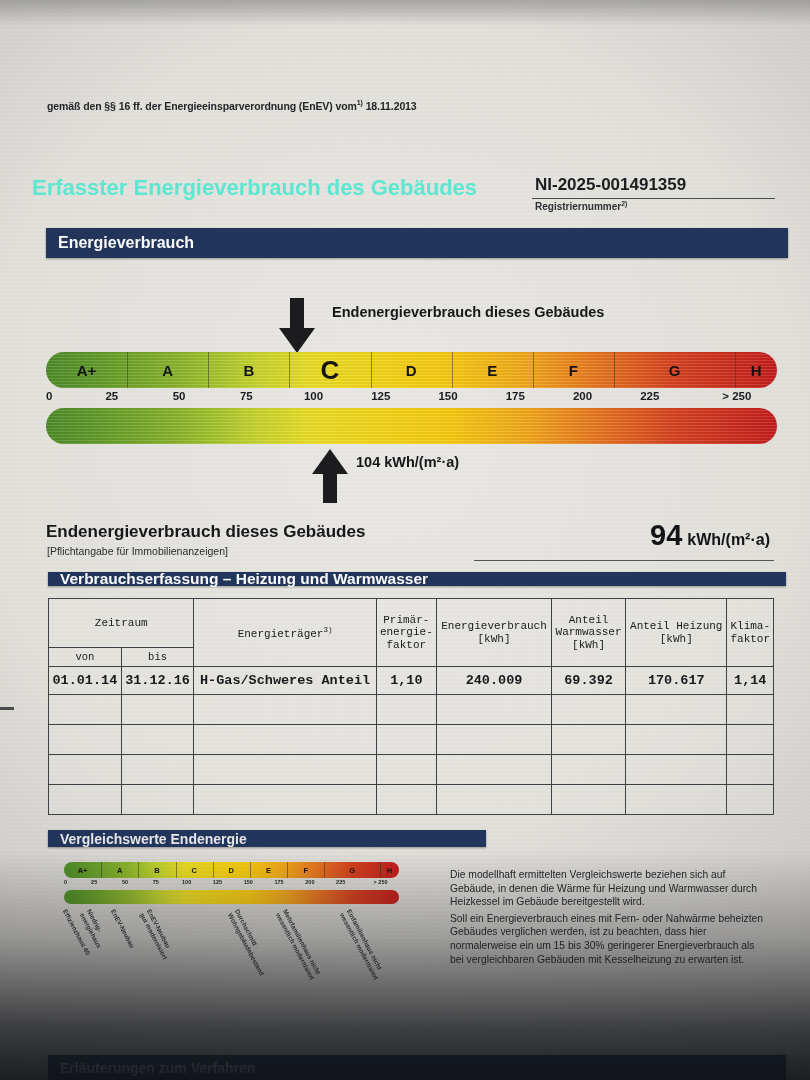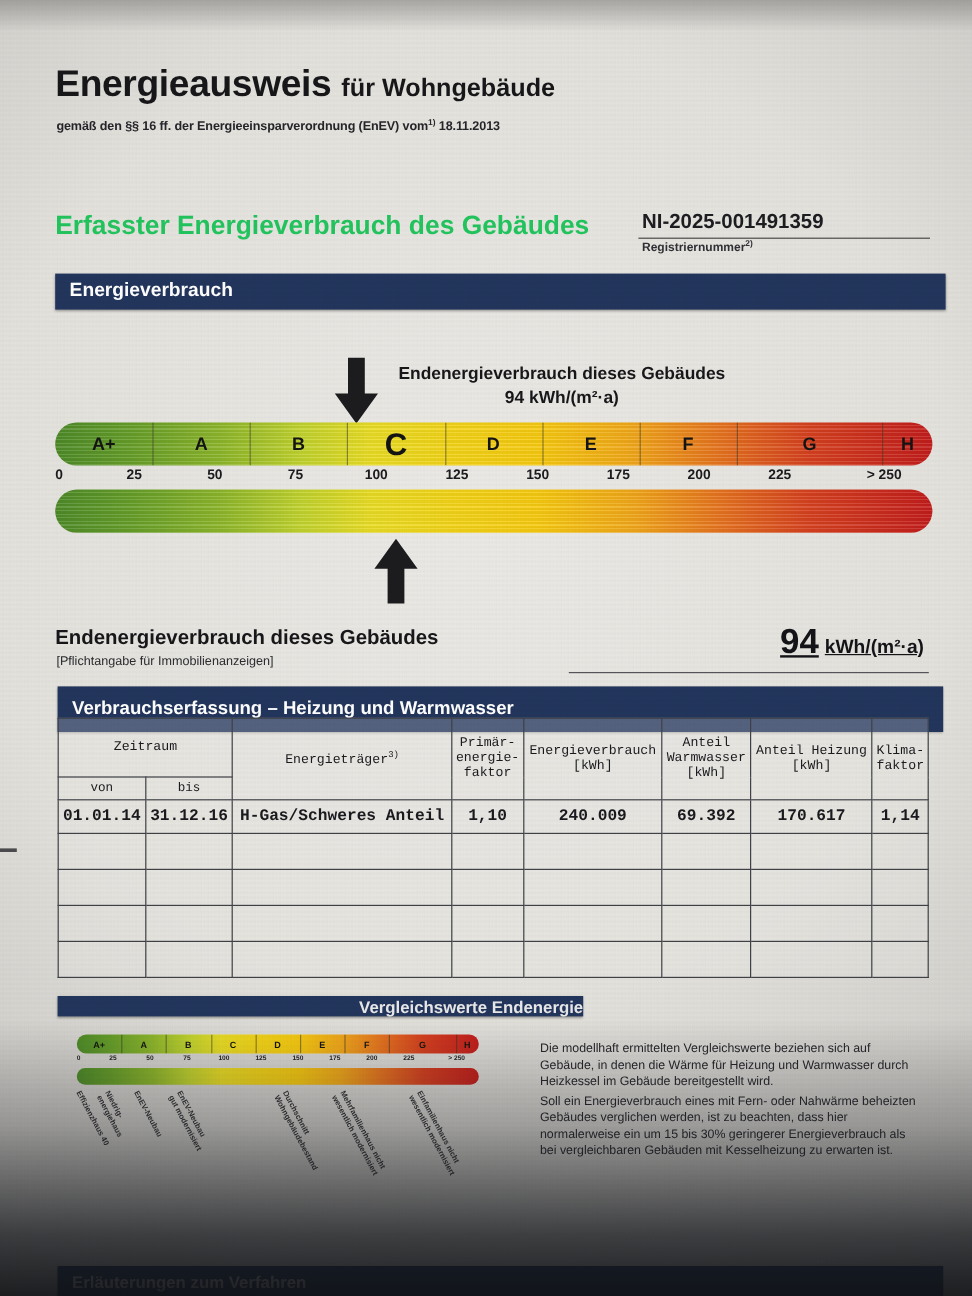--- a/index.html
+++ b/index.html
@@ -70,22 +70,22 @@
     font-family: "DejaVu Sans", sans-serif;
   }
   .logo .dot {
     position: absolute; left: 9px; top: 10px;
     width: 13px; height: 13px; background: #7a8c1e;
     transform: skewX(-12deg);
   }
 
   
   .sec-title {
-    position: absolute; left: 46px; top: 175px;
-    font-size: 22px; font-weight: bold; color: #22c55e;
+    position: absolute; left: 32px; top: 175px;
+    font-size: 22px; font-weight: bold; color: #5eead4;
   }
   .reg-no {
     position: absolute; left: 535px; top: 175px;
     font-size: 17px; font-weight: bold; color: #1d1d21;
   }
   .reg-line {
     position: absolute; left: 532px; top: 198px; width: 243px;
     border-bottom: 1.3px solid #4a4a4a;
   }
   .reg-lbl {
@@ -95,22 +95,22 @@
   .reg-lbl sup { font-size: 7px; }
 
   .bluebar {
     position: absolute; background: #22355c;
     color: #ffffff; font-weight: bold;
     display: flex; align-items: center;
     padding-left: 12px;
     box-shadow: 0 1px 2px rgba(0,0,0,.35);
   }
   #bar-verbrauch { left: 46px; top: 228px; width: 730px; height: 30px; font-size: 16px; }
-  #bar-erfassung { left: 48px; top: 572px; width: 726px; height: 38px; font-size: 15.5px; text-align: center; }
-  #bar-vergleich { left: 48px; top: 830px; width: 426px; height: 17px; font-size: 14px; color:#e9e9ea;justify-content:flex-end;}
+  #bar-erfassung { left: 48px; top: 572px; width: 726px; height: 14px; font-size: 15.5px; text-align: center; }
+  #bar-vergleich { left: 48px; top: 830px; width: 426px; height: 17px; font-size: 14px; color:#e9e9ea;}
   #bar-erlaut   { left: 48px; top: 1055px; width: 726px; height: 25px; font-size: 14px; color:#cfcfd2; }
 
   
   .scale-wrap { position: absolute; left: 46px; top: 352px; width: 731px; height: 50px; }
   .scale-bar {
     position: absolute; left: 0; top: 0; width: 731px; height: 36px;
     border-radius: 18px / 18px;
     background: linear-gradient(90deg,
       #4e8c28 0%, #68a029 9%, #8fb82b 19%, #c3d52e 28%,
       #ecdf24 36%, #f5d618 45%, #f9cc10 55%,
@@ -178,21 +178,21 @@
     position: absolute; left: 46px; top: 522px;
     font-size: 17px; font-weight: bold; color: #17171a;
   }
   .ee-sub {
     position: absolute; left: 47px; top: 545px;
     font-size: 10.5px; color: #2b2b30;
   }
   .ee-value {
     position: absolute; right: 40px; top: 519px;
     font-size: 29px; font-weight: bold; color: #141418;
-    display: flex; align-items: baseline; gap: 5px; text-decoration: underline;
+    display: flex; align-items: baseline; gap: 5px;
   }
   .ee-value .unit { font-size: 16px; font-weight: bold; }
   .ee-rule {
     position: absolute; right: 36px; top: 560px; width: 300px;
     border-bottom: 1.2px solid #55555a;
   }
 
   
   .tbl {
     position: absolute; left: 48px; top: 598px; width: 726px;
@@ -267,24 +267,20 @@
     background: #26262a; opacity:.8;
   }
 </style>
 </head>
 <body>
 
 <div id="page"></div>
 
 <div class="content">
 
-  <div class="doc-title">
-    <span>Energieausweis</span>
-    <span class="sub">für Wohngebäude</span>
-  </div>
   <div class="doc-legal">
     <span>gemäß den §§ 16 ff. der Energieeinsparverordnung (EnEV) vom</span><sup>1)</sup>
     <span>18.11.2013</span>
   </div>
 
 
   <div class="sec-title">Erfasster Energieverbrauch des Gebäudes</div>
   <div class="reg-no">NI-2025-001491359</div>
   <div class="reg-line"></div>
   <div class="reg-lbl">
@@ -293,21 +289,20 @@
 
   <div class="bluebar" id="bar-verbrauch">
     <span>Energieverbrauch</span>
   </div>
 
   <svg class="arrow-down" viewBox="0 0 40 56">
     <polygon points="13,0 27,0 27,30 38,30 20,55 2,30 13,30" fill="#1c1c1e"></polygon>
   </svg>
   <div class="cal-top">
     <span>Endenergieverbrauch dieses Gebäudes</span>
-    <span class="v">94 kWh/(m²·a)</span>
   </div>
 
   <div class="scale-wrap">
     <div class="scale-bar" id="scale-grades">
         <div class="grade" style="left: 0%; width: 11.1%;">A+</div>
         <div class="grade" style="left: 11.1%; width: 11.1%;">A</div>
         <div class="grade" style="left: 22.2%; width: 11.1%;">B</div>
         <div class="grade big" style="left: 33.3%; width: 11.1%;">C</div>
         <div class="grade" style="left: 44.4%; width: 11.1%;">D</div>
         <div class="grade" style="left: 55.5%; width: 11.1%;">E</div>
@@ -328,20 +323,21 @@
         <div class="tick" style="left: 82.6%;">225</div>
         <div class="tick" style="left: 94.5%;">&gt; 250</div>
       </div>
   </div>
   <div class="scale-bar2"></div>
 
   <svg class="arrow-up" viewBox="0 0 40 56">
     <polygon points="20,1 38,26 27,26 27,55 13,55 13,26 2,26" fill="#1c1c1e"></polygon>
   </svg>
   <div class="cal-bot">
+    <span class="v">104 kWh/(m²·a)</span>
   </div>
 
   <div class="ee-label">Endenergieverbrauch dieses Gebäudes</div>
   <div class="ee-sub">[Pflichtangabe für Immobilienanzeigen]</div>
   <div class="ee-value">
     <span>94</span>
     <span class="unit">kWh/(m²·a)</span>
   </div>
   <div class="ee-rule"></div>
 

